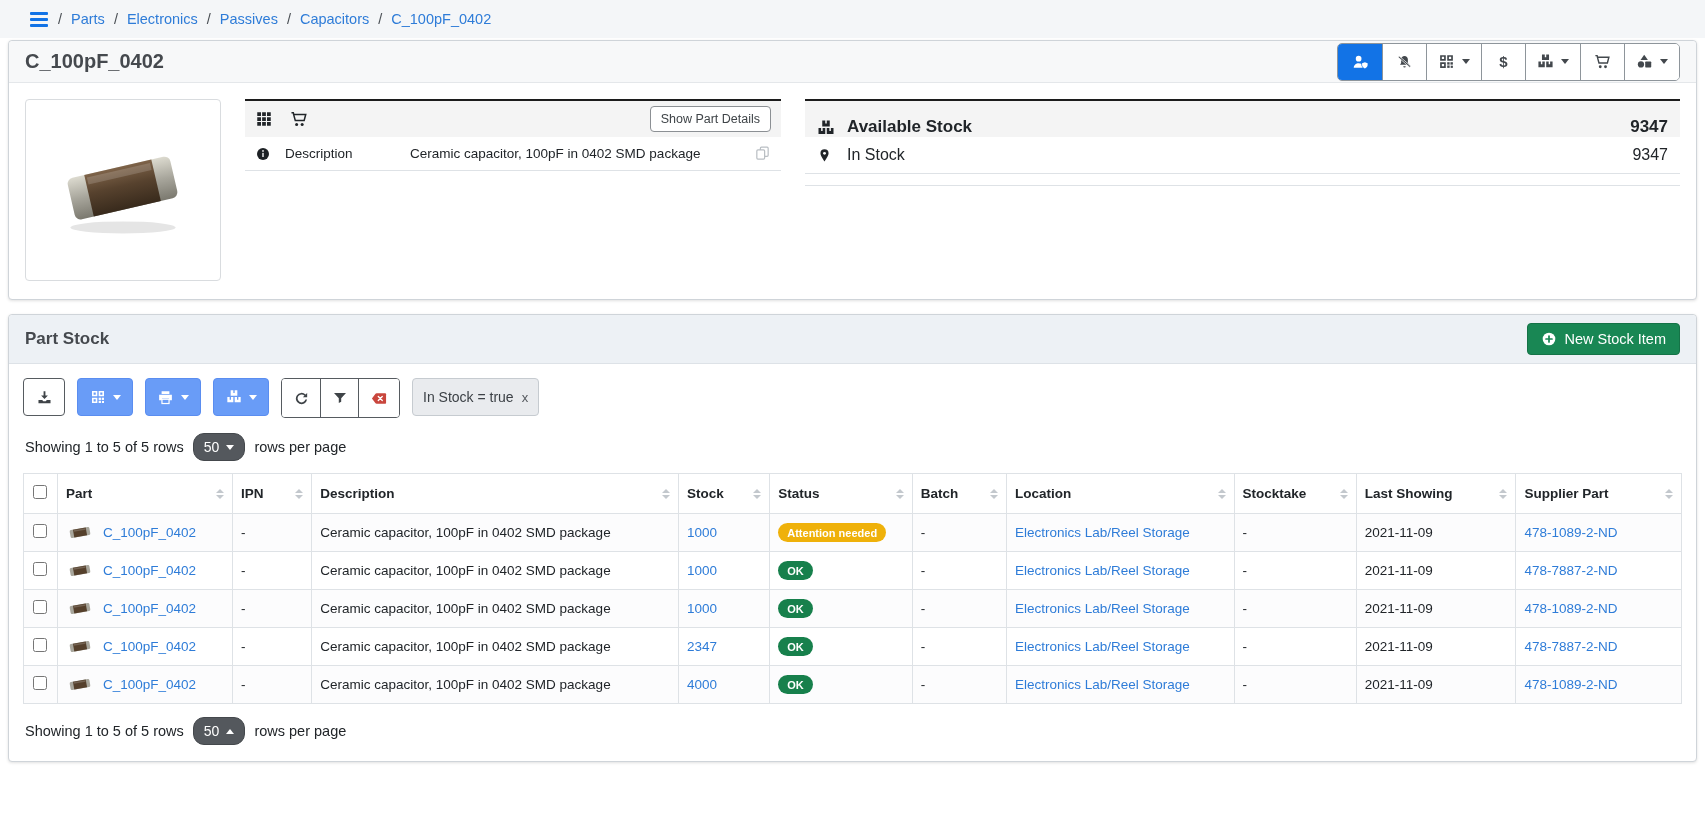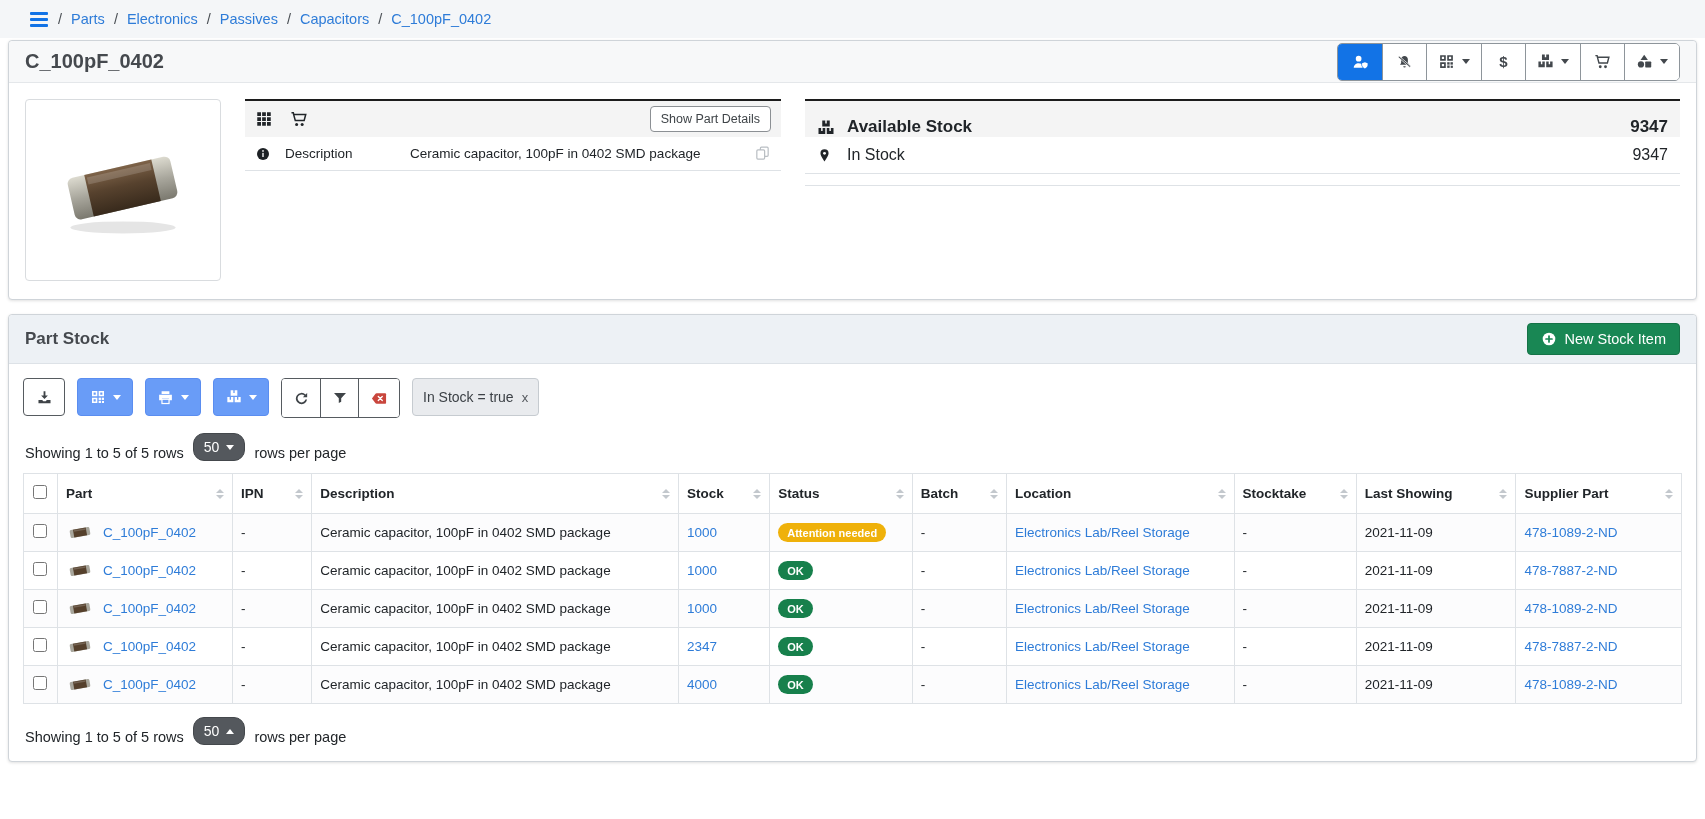--- a/index.html
+++ b/index.html
@@ -72,21 +72,21 @@
   .mini-group{display:flex;border-radius:4px;overflow:hidden;border:1px solid #565b60}
   .mini-group .sq-btn{border:none;border-left:1px solid #565b60;border-radius:0;min-width:38px}
   .mini-group .sq-btn:first-child{border-left:none}
   .chip{height:38px;display:flex;align-items:center;gap:8px;background:#e9ebee;border:1px solid #c6cbd0;border-radius:4px;padding:0 10px;font-size:14px;color:#3c4146}
   .chip .chip-x{cursor:pointer;color:#55595e;font-size:13px}
   .toolbar-right{margin-left:auto;display:flex;align-items:center;gap:10px}
   .search-input{width:200px;height:38px;border:1px solid #ced4da;border-radius:4px;padding:0 12px;font-size:14.5px;font-family:inherit;color:var(--txt)}
   .search-input::placeholder{color:#848a90}
   .dark-btn{background:#63676b;border:1px solid #55595d;color:#fff;min-width:56px}
 
-  .pag-row{display:flex;align-items:flex-end;gap:9px;padding:15px 16px 0;font-size:14.5px}
+  .pag-row{display:flex;align-items:center;gap:9px;padding:15px 16px 0;font-size:14.5px}
   .page-size-btn{background:var(--darkbtn);color:#fff;border:1px solid #44484c;border-radius:11px;padding:5px 10px;
     display:flex;align-items:center;gap:7px;font-size:14px;cursor:pointer;font-family:inherit}
   .pag-bottom{padding:13px 16px 16px}
 
   
   table{border-collapse:collapse;width:calc(100% - 28px);margin:12px 14px 0;font-size:13.5px}
   th,td{border:1px solid var(--border);padding:8px 8px;text-align:left;vertical-align:middle}
   th{font-weight:700;padding:11px 8px}
   .th-inner{display:flex;align-items:center}
   .sort{display:inline-flex;flex-direction:column;gap:2px;margin-left:auto;padding-left:8px}

